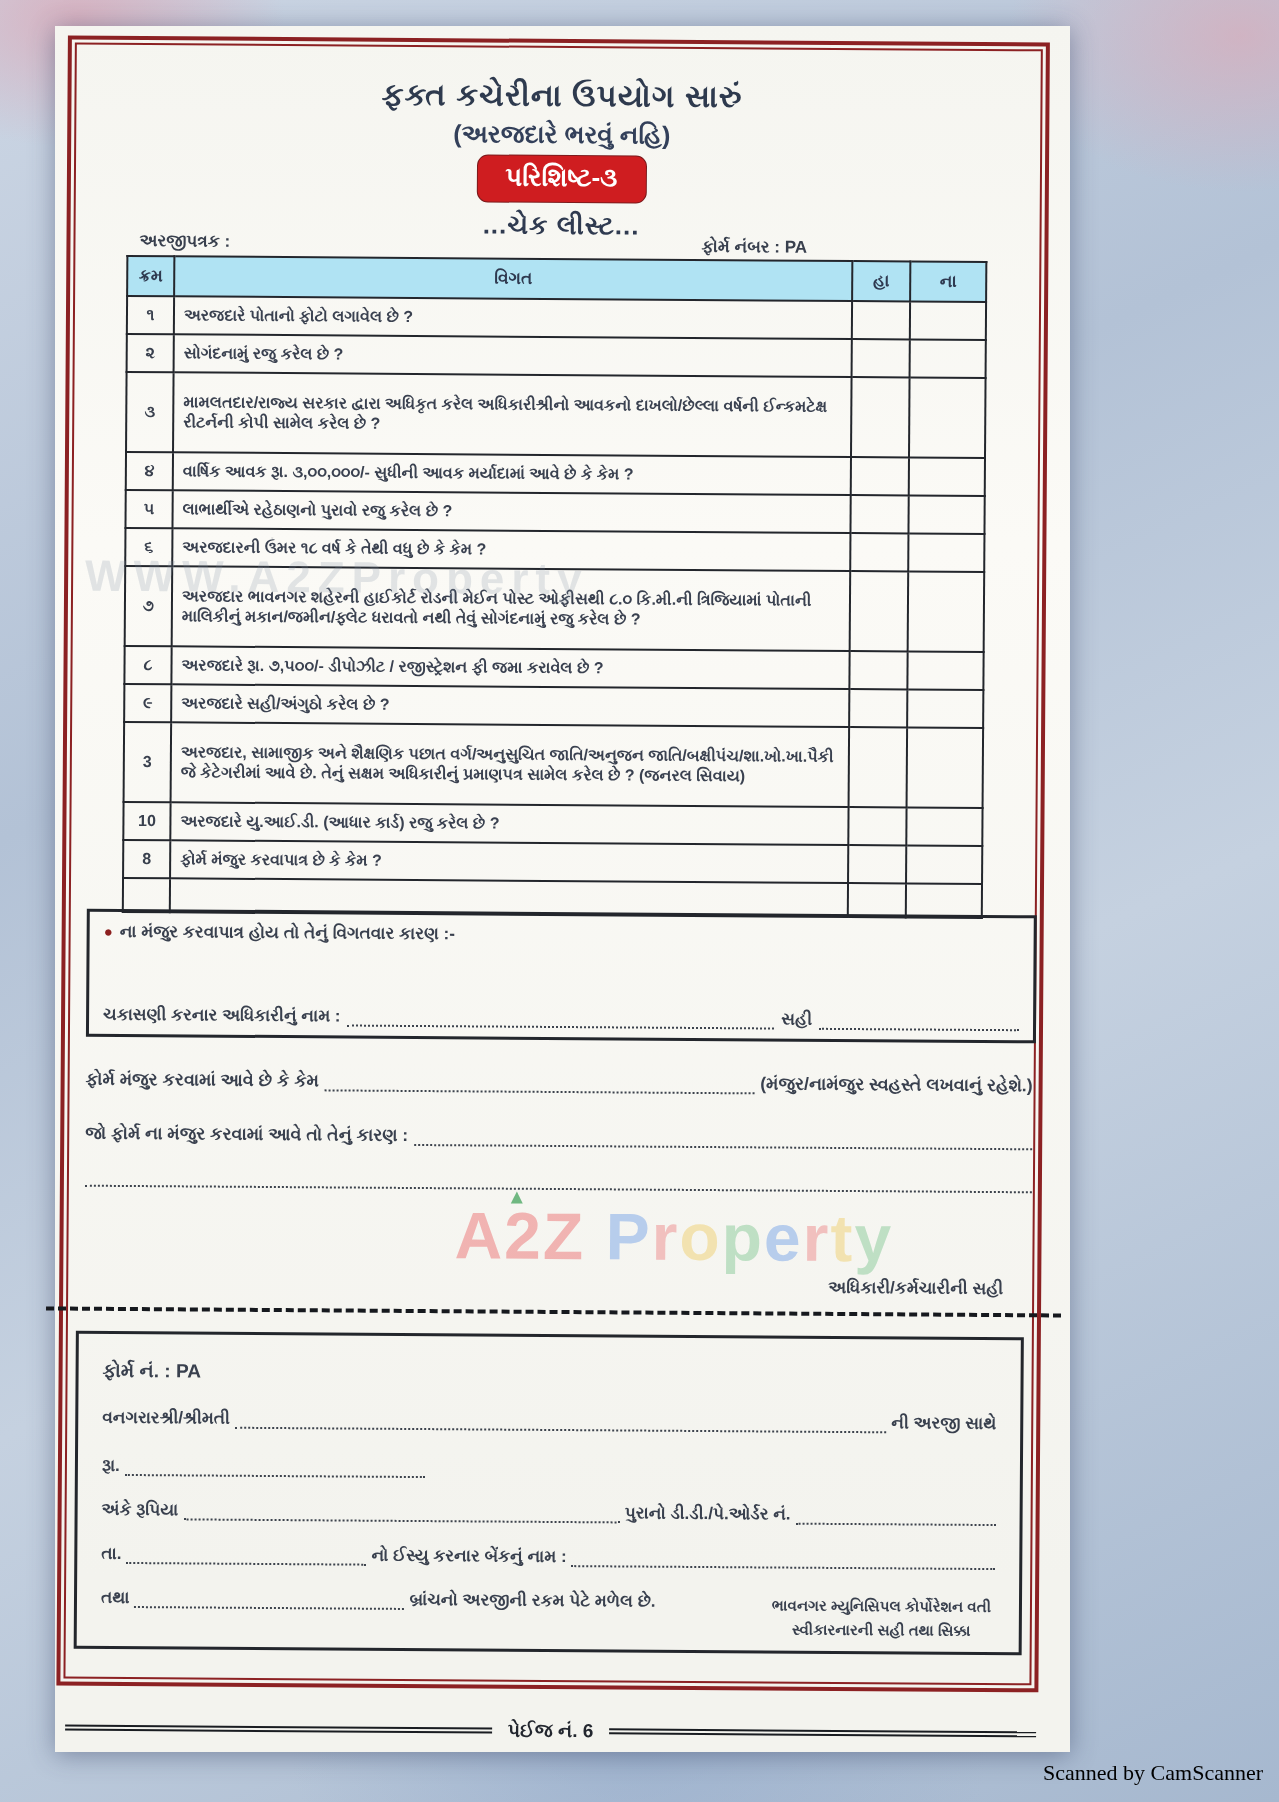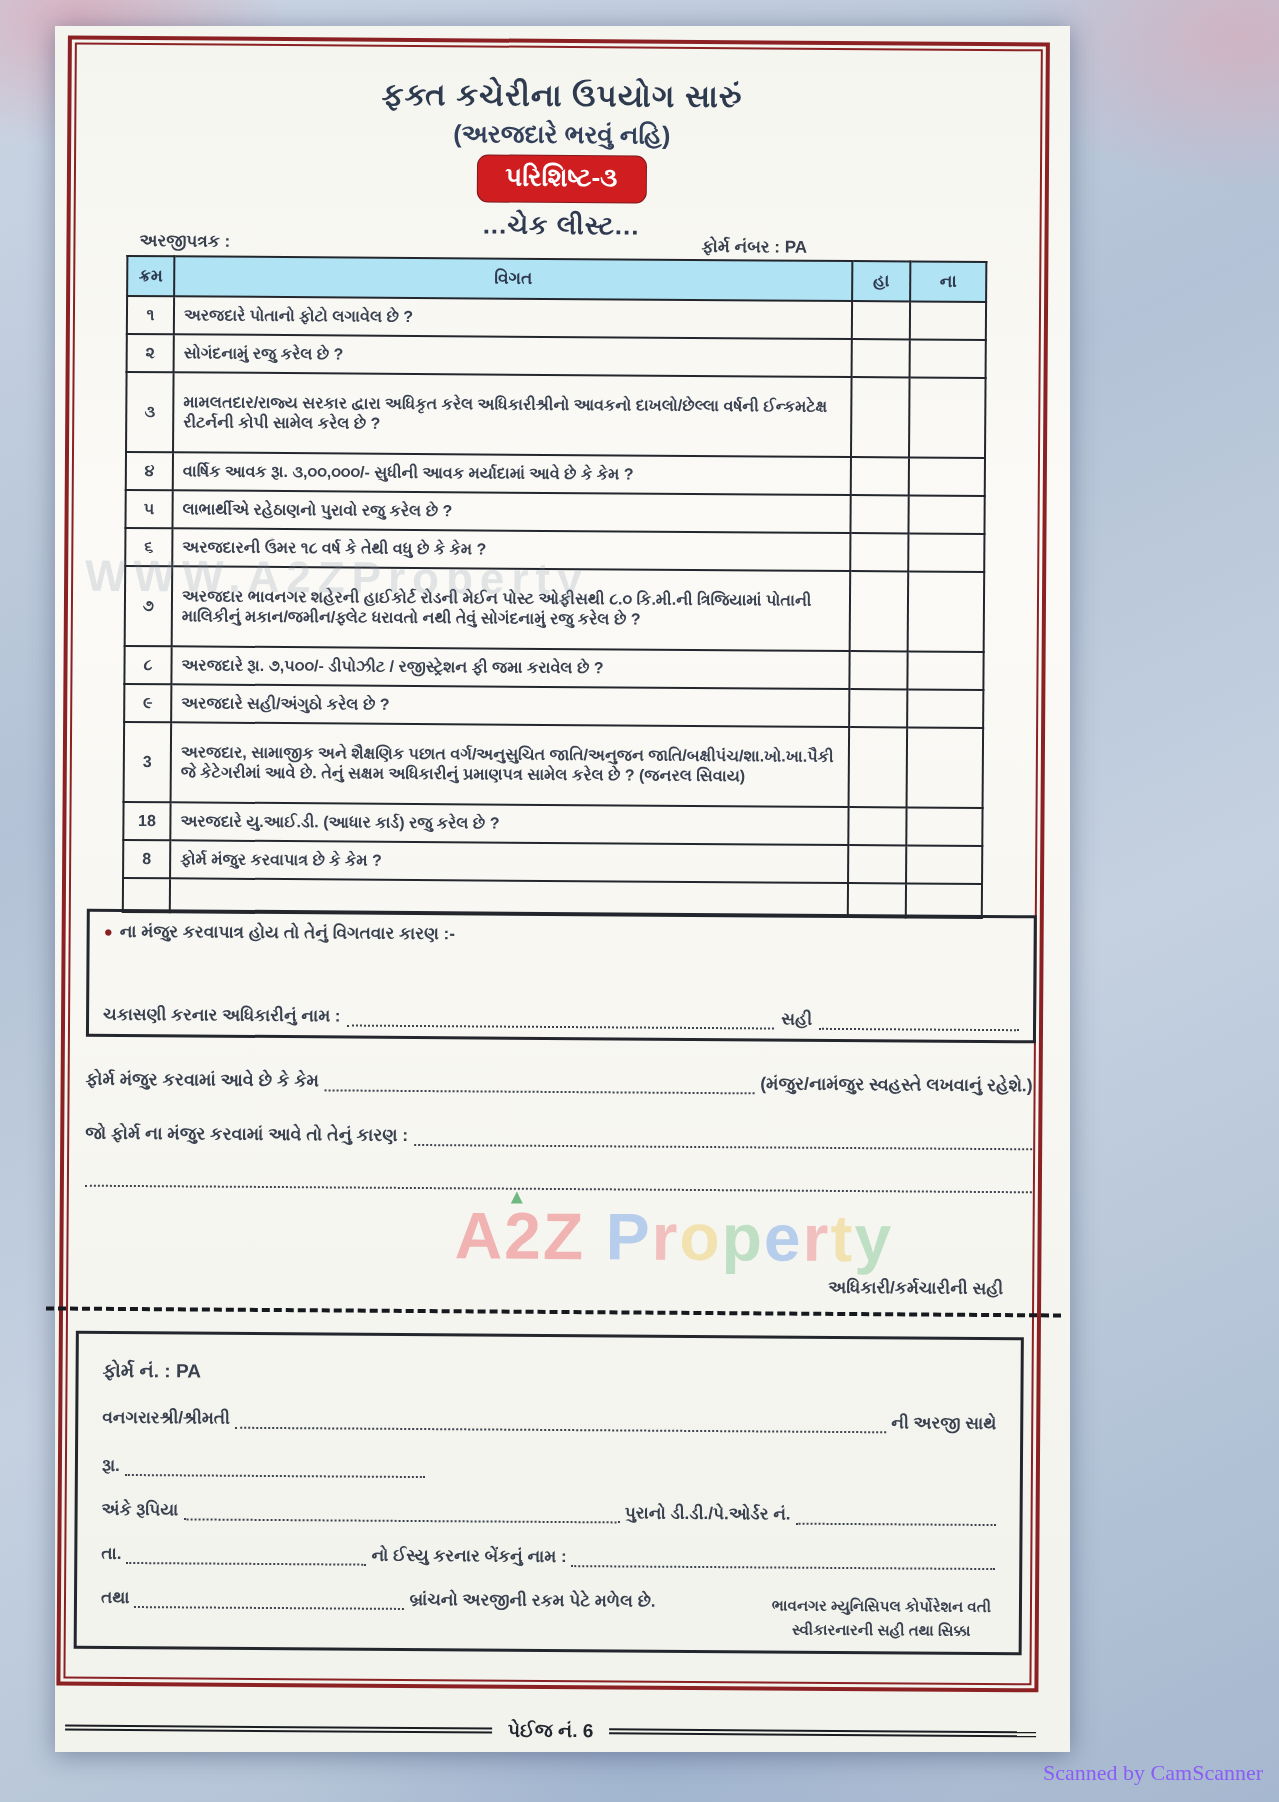--- a/index.html
+++ b/index.html
@@ -85,21 +85,21 @@
   .r-rs { top: 122px; }
   .r-amount { top: 166px; }
   .r-date { top: 210px; }
   .r-branch { top: 254px; }
   .w300 { width: 300px; } .w240 { width: 240px; } .w270 { width: 270px; } .w200 { width: 200px; }
   .authority { position: absolute; right: 28px; bottom: 8px; text-align: center; font-size: 15px; font-weight: bold; line-height: 1.65; }
 
   .page-footer { position: absolute; left: 22px; right: 22px; top: 1694px; display: flex; align-items: center; gap: 16px; font-size: 19px; font-weight: bold; color: #22262e; }
   .fline { flex: 1; height: 6px; border-top: 2px solid #191c21; border-bottom: 2px solid #191c21; }
 
-  .scanner-credit { position: absolute; right: 16px; top: 1760px; font-family: "Liberation Serif", "DejaVu Serif", serif; font-size: 22px; color: #8b5cf6; }
+  .scanner-credit { position: absolute; right: 16px; top: 1760px; font-family: "Liberation Serif", "DejaVu Serif", serif; font-size: 22px; color: #000000; }
 </style>
 </head>
 <body>
 
 <div class="paper">
   <div class="skew">
 
     <div class="frame">
       <div class="frame-inner"></div>
     </div>
@@ -202,21 +202,21 @@
           </tr>
           <tr>
             <td class="no">3</td>
             <td class="detail">
               <div class="cellwrap">અરજદાર, સામાજીક અને શૈક્ષણિક પછાત વર્ગ/અનુસુચિત જાતિ/અનુજન જાતિ/બક્ષીપંચ/શા.ખો.ખા.પૈકી જે કેટેગરીમાં આવે છે. તેનું સક્ષમ અધિકારીનું પ્રમાણપત્ર સામેલ કરેલ છે ? (જનરલ સિવાય)</div>
             </td>
             <td></td>
             <td></td>
           </tr>
           <tr>
-            <td class="no">18</td>
+            <td class="no">10</td>
             <td class="detail">
               <div class="cellwrap">અરજદારે યુ.આઈ.ડી. (આધાર કાર્ડ) રજુ કરેલ છે ?</div>
             </td>
             <td></td>
             <td></td>
           </tr>
           <tr>
             <td class="no">8</td>
             <td class="detail">
               <div class="cellwrap">ફોર્મ મંજુર કરવાપાત્ર છે કે કેમ ?</div>

